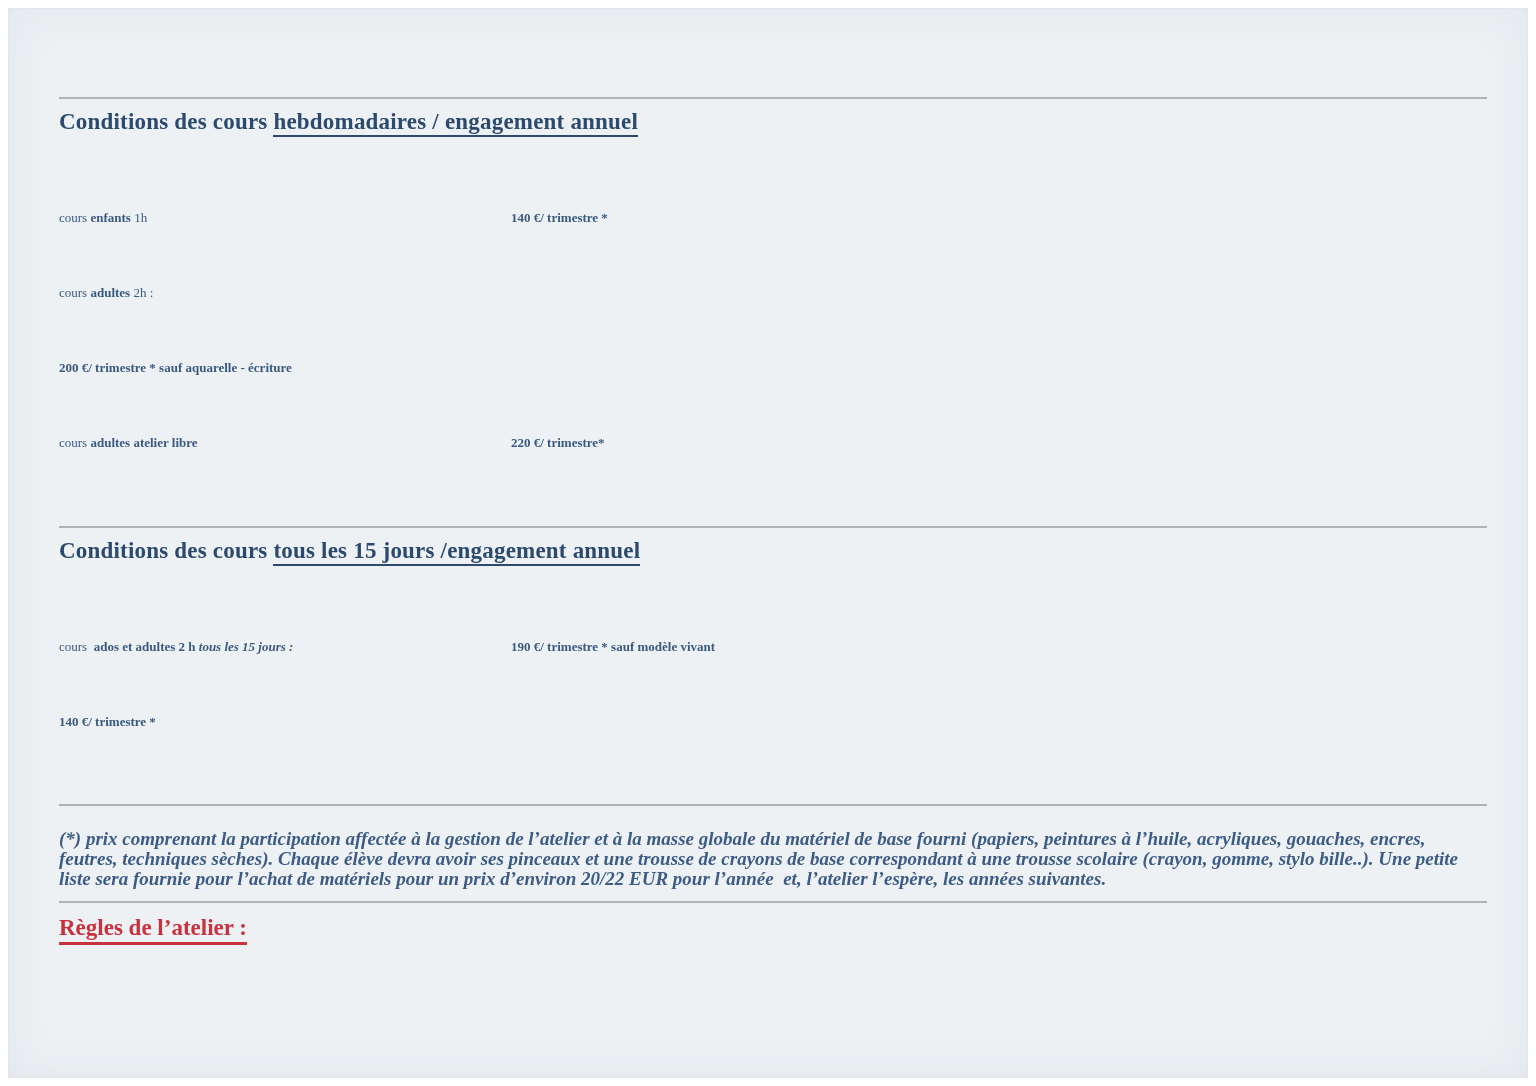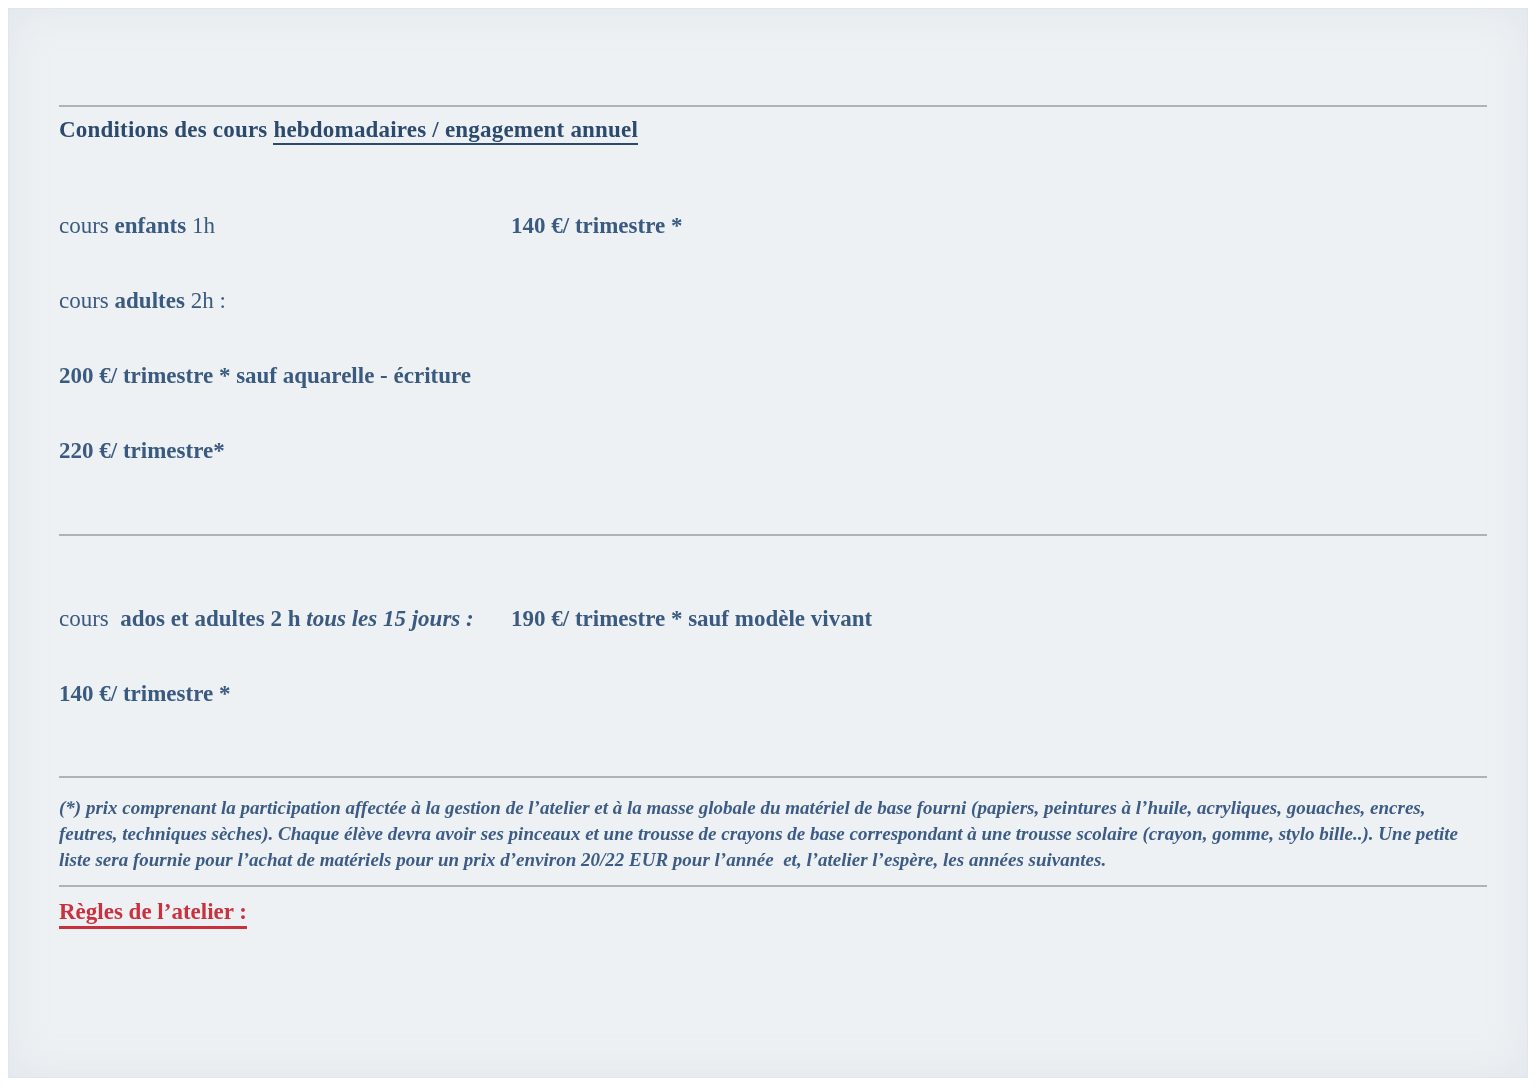--- a/index.html
+++ b/index.html
@@ -9,45 +9,45 @@
     font-family:"Liberation Serif", serif;
     overflow:hidden;
   }
   .paper{
     box-sizing:border-box;
     width:1520px;height:1070px;
     margin:8px;
     background:#edf1f4;
     border:1px solid #e3e6e8;
     box-shadow:inset 0 0 40px rgba(190,200,210,0.25);
-    padding:12px 40px 0 50px;
+    padding:4px 40px 0 50px;
   }
   .spacer-top{height:84px;}
   .rule{
     height:0;border:none;border-top:2px solid #b0b3b6;
     margin:0;
   }
   .section-heading{
     font-size:23px;font-weight:bold;color:#2c4a6e;
     margin:10px 0 0 0;letter-spacing:0.2px;
     white-space:pre-wrap;
   }
   .section-heading .u{border-bottom:2px solid #2c4a6e;padding-bottom:1px;}
-  .price-list{margin:20px 0 0 0;color:#3a5a80;font-size:23px;line-height:25px;white-space:pre-wrap;}
+  .price-list{margin:20px 0 0 0;color:#3a5a80;font-size:13px;line-height:25px;white-space:pre-wrap;}
   .price-row{display:flex;}
   .cell-left{flex:0 0 452px;}
   .cell-right{flex:1;font-weight:bold;}
   .price-list b{font-weight:bold;}
   .price-list i{font-style:italic;}
   .gap-after-list1{height:21px;}
   .gap-before-rule3{height:20px;}
   .note{
     color:#3d5c85;font-weight:bold;font-style:italic;
-    font-size:19px;line-height:26px;
-    margin:17px 0 12px 0;white-space:pre-wrap;
+    font-size:19px;line-height:20px;
+    margin:23px 0 12px 0;white-space:pre-wrap;
   }
   .red-heading{
     color:#c8323e;font-size:23px;font-weight:bold;
     margin:12px 0 0 0;
   }
   .red-heading .u{border-bottom:3px solid #c8323e;padding-bottom:2px;}
 </style>
 </head>
 <body>
 
@@ -55,26 +55,27 @@
   <div class="spacer-top"></div>
 
   <hr class="rule">
 
   <h2 class="section-heading"><span>Conditions des cours </span><span class="u">hebdomadaires / engagement annuel</span></h2>
 
   <div class="price-list">
     <div class="price-row"><span class="cell-left"><span>cours </span><b>enfants</b><span> 1h</span></span><span class="cell-right">140 €/ trimestre *</span></div>
     <div class="price-row"><span class="cell-left"><span>cours </span><b>adultes</b><span> 2h :</span></span></div>
     <div class="price-row"><span class="cell-right">200 €/ trimestre * sauf aquarelle - écriture</span></div>
-    <div class="price-row"><span class="cell-right">220 €/ trimestre*</span></div>
+    <div class="price-row"><span class="cell-left"><span>cours </span><b>adultes atelier libre</b><span></span></span><span class="cell-right">220 €/ trimestre*</span></div>
   </div>
 
   <div class="gap-after-list1"></div>
   <hr class="rule">
 
+  <h2 class="section-heading"><span>Conditions des cours </span><span class="u">tous les 15 jours /engagement annuel</span></h2>
 
   <div class="price-list">
     <div class="price-row"><span class="cell-left"><span>cours  </span><b>ados et adultes 2 h </b><b><i>tous les 15 jours :</i></b><span></span></span><span class="cell-right">190 €/ trimestre * sauf modèle vivant</span></div>
     <div class="price-row"><span class="cell-right">140 €/ trimestre *</span></div>
   </div>
 
   <div class="gap-before-rule3"></div>
   <hr class="rule">
 
   <p class="note">(*) prix comprenant la participation affectée à la gestion de l’atelier et à la masse globale du matériel de base fourni (papiers, peintures à l’huile, acryliques, gouaches, encres, feutres, techniques sèches). Chaque élève devra avoir ses pinceaux et une trousse de crayons de base correspondant à une trousse scolaire (crayon, gomme, stylo bille..). Une petite liste sera fournie pour l’achat de matériels pour un prix d’environ 20/22 EUR pour l’année  et, l’atelier l’espère, les années suivantes.</p>

